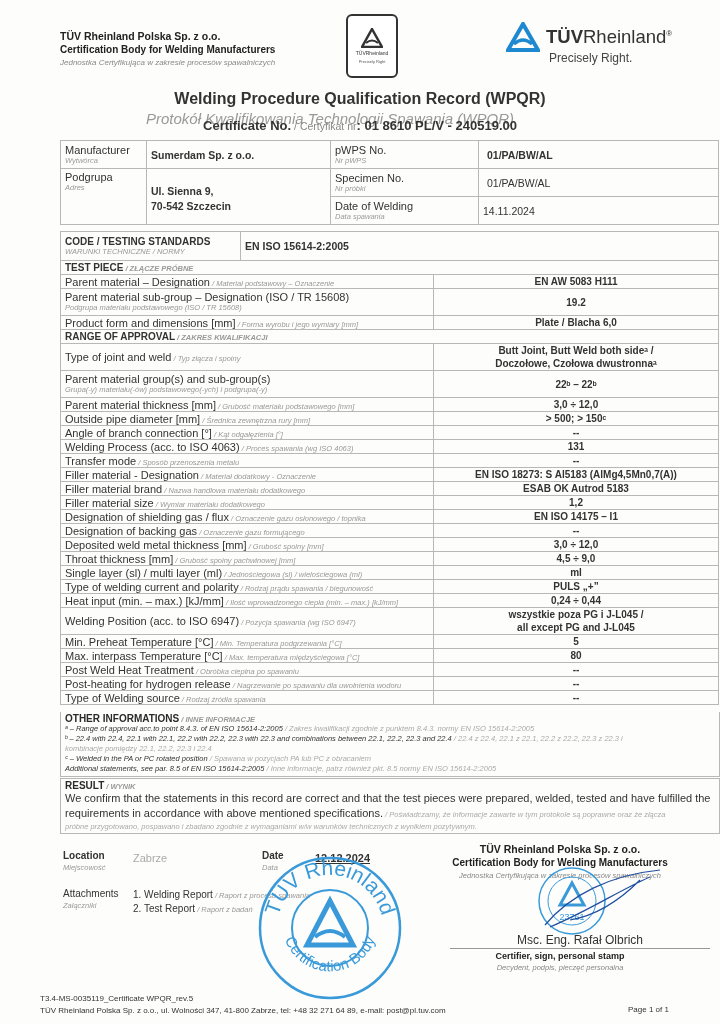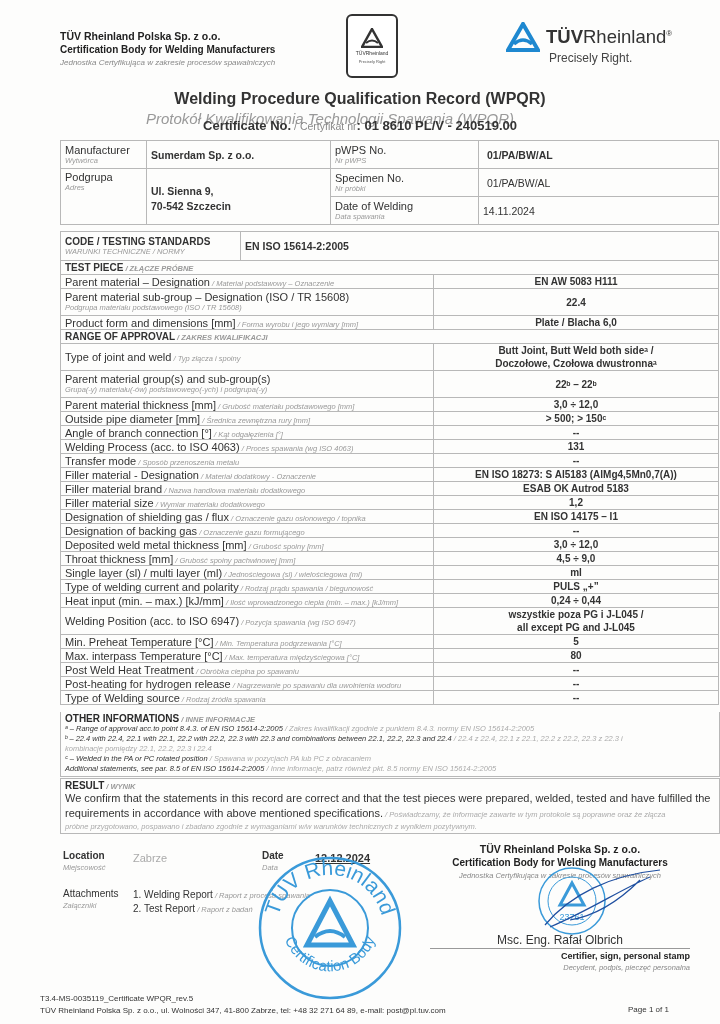--- a/index.html
+++ b/index.html
@@ -53,22 +53,22 @@
   .result .h { font-size: 10px; font-weight: bold; }
   .result .t { font-size: 11px; color: #333; line-height: 15px; }
   .result .p { font-size: 7.5px; font-style: italic; color: #aaa; }
 
   .foot-lab { font-size: 10px; font-weight: bold; color: #333; }
   .foot-pl { font-size: 7.5px; font-style: italic; color: #999; }
   .certifier { left: 430px; top: 843px; width: 260px; text-align: center; line-height: 13px; }
   .certifier .c1 { font-size: 10.5px; font-weight: bold; color: #222; }
   .certifier .c2 { font-size: 10px; font-weight: bold; color: #222; }
   .certifier .c3 { font-size: 7.5px; font-style: italic; color: #888; }
-  .signer { left: 430px; top: 933px; width: 260px; text-align: center; font-size: 12px; color: #333; border-bottom: 1px solid #999; padding-bottom: 1px; }
-  .signer-role { left: 430px; top: 951px; width: 260px; text-align: right; line-height: 11px; }
+  .signer { left: 450px; top: 933px; width: 260px; text-align: center; font-size: 12px; color: #333; border-bottom: 1px solid #999; padding-bottom: 1px; }
+  .signer-role { left: 430px; top: 951px; width: 260px; text-align: center; line-height: 11px; }
   .signer-role .r1 { font-size: 9px; font-weight: bold; color: #222; }
   .signer-role .r2 { font-size: 7.5px; font-style: italic; color: #888; }
   .footer { left: 40px; top: 993px; font-size: 8px; color: #333; line-height: 12px; }
   .pageno { left: 628px; top: 1005px; font-size: 8px; color: #333; }
 </style>
 </head>
 <body>
 
 <div class="abs hdr-left">
   <div class="l1">TÜV Rheinland Polska Sp. z o.o.</div>
@@ -172,21 +172,21 @@
       </tr>
   <tr>
         <td class="l"><span>Parent material – Designation</span><span class="polin"> / Materiał podstawowy – Oznaczenie</span></td>
         <td class="v">EN AW 5083 H111</td>
       </tr>
   <tr class="tall">
         <td class="l">
           <div>Parent material sub-group – Designation (ISO / TR 15608)</div>
           <div class="pol">Podgrupa materiału podstawowego (ISO / TR 15608)</div>
         </td>
-        <td class="v">22.4</td>
+        <td class="v">19.2</td>
       </tr>
   <tr>
         <td class="l"><span>Product form and dimensions [mm]</span><span class="polin"> / Forma wyrobu i jego wymiary [mm]</span></td>
         <td class="v">Plate / Blacha 6,0</td>
       </tr>
   <tr>
         <td colspan="2" class="sec"><span>RANGE OF APPROVAL</span><span class="polin"> / ZAKRES KWALIFIKACJI</span></td>
       </tr>
   <tr class="tall">
         <td class="l"><span>Type of joint and weld</span><span class="polin"> / Typ złącza i spoiny</span></td>

